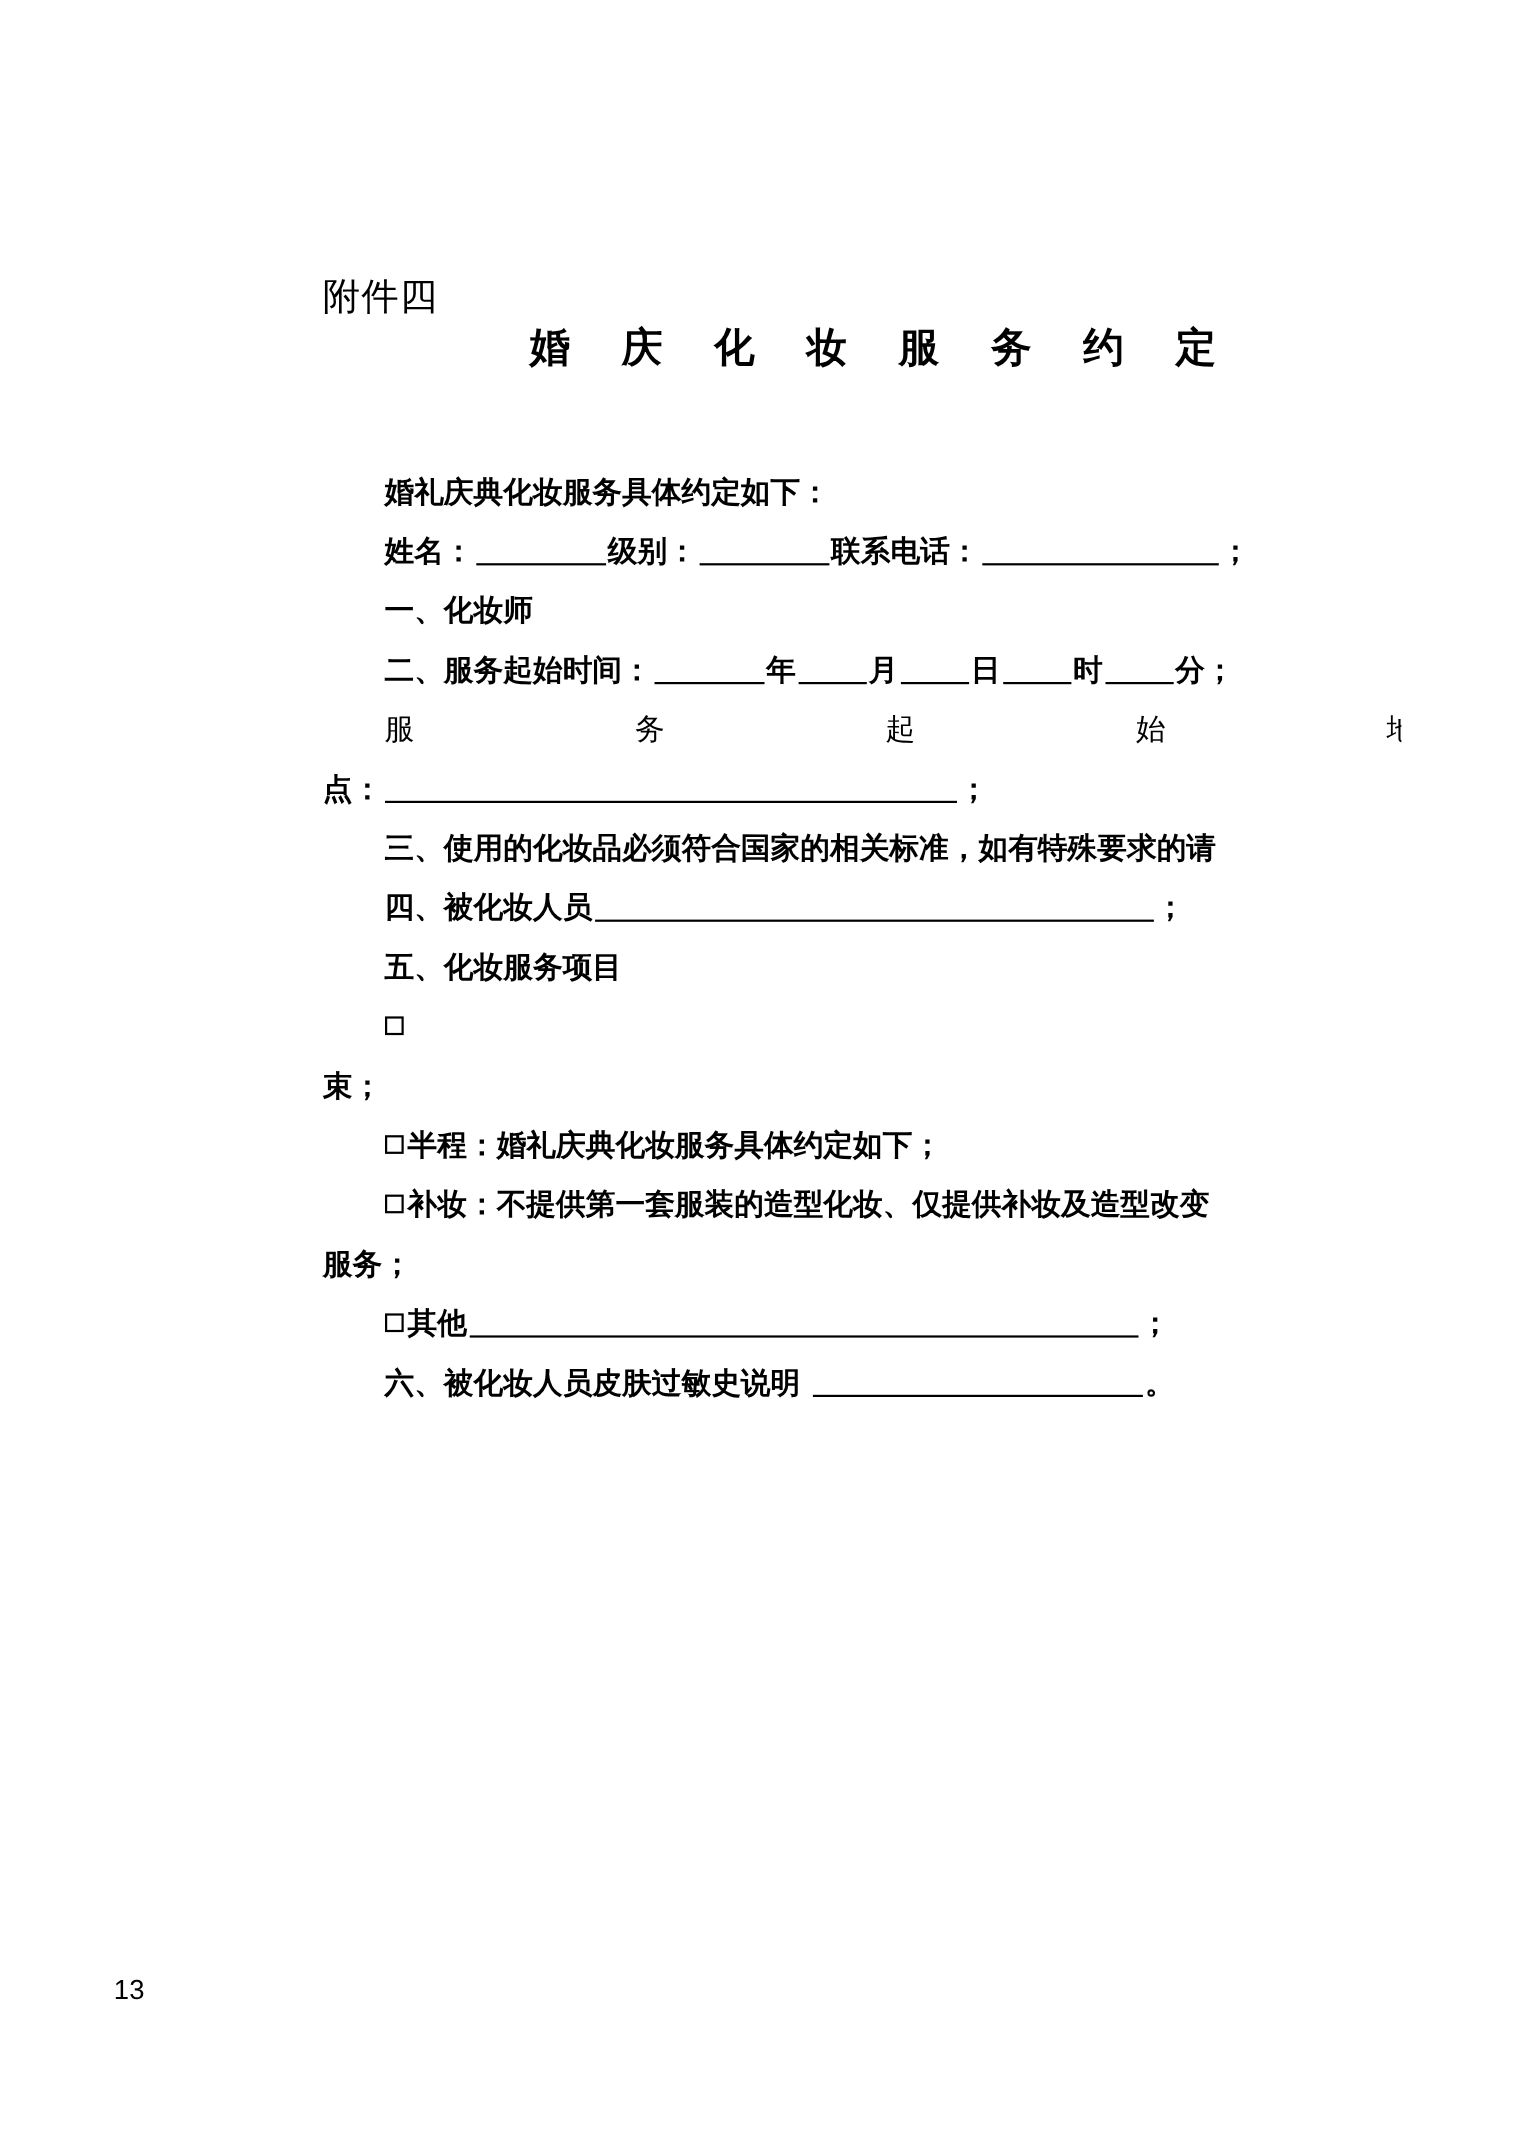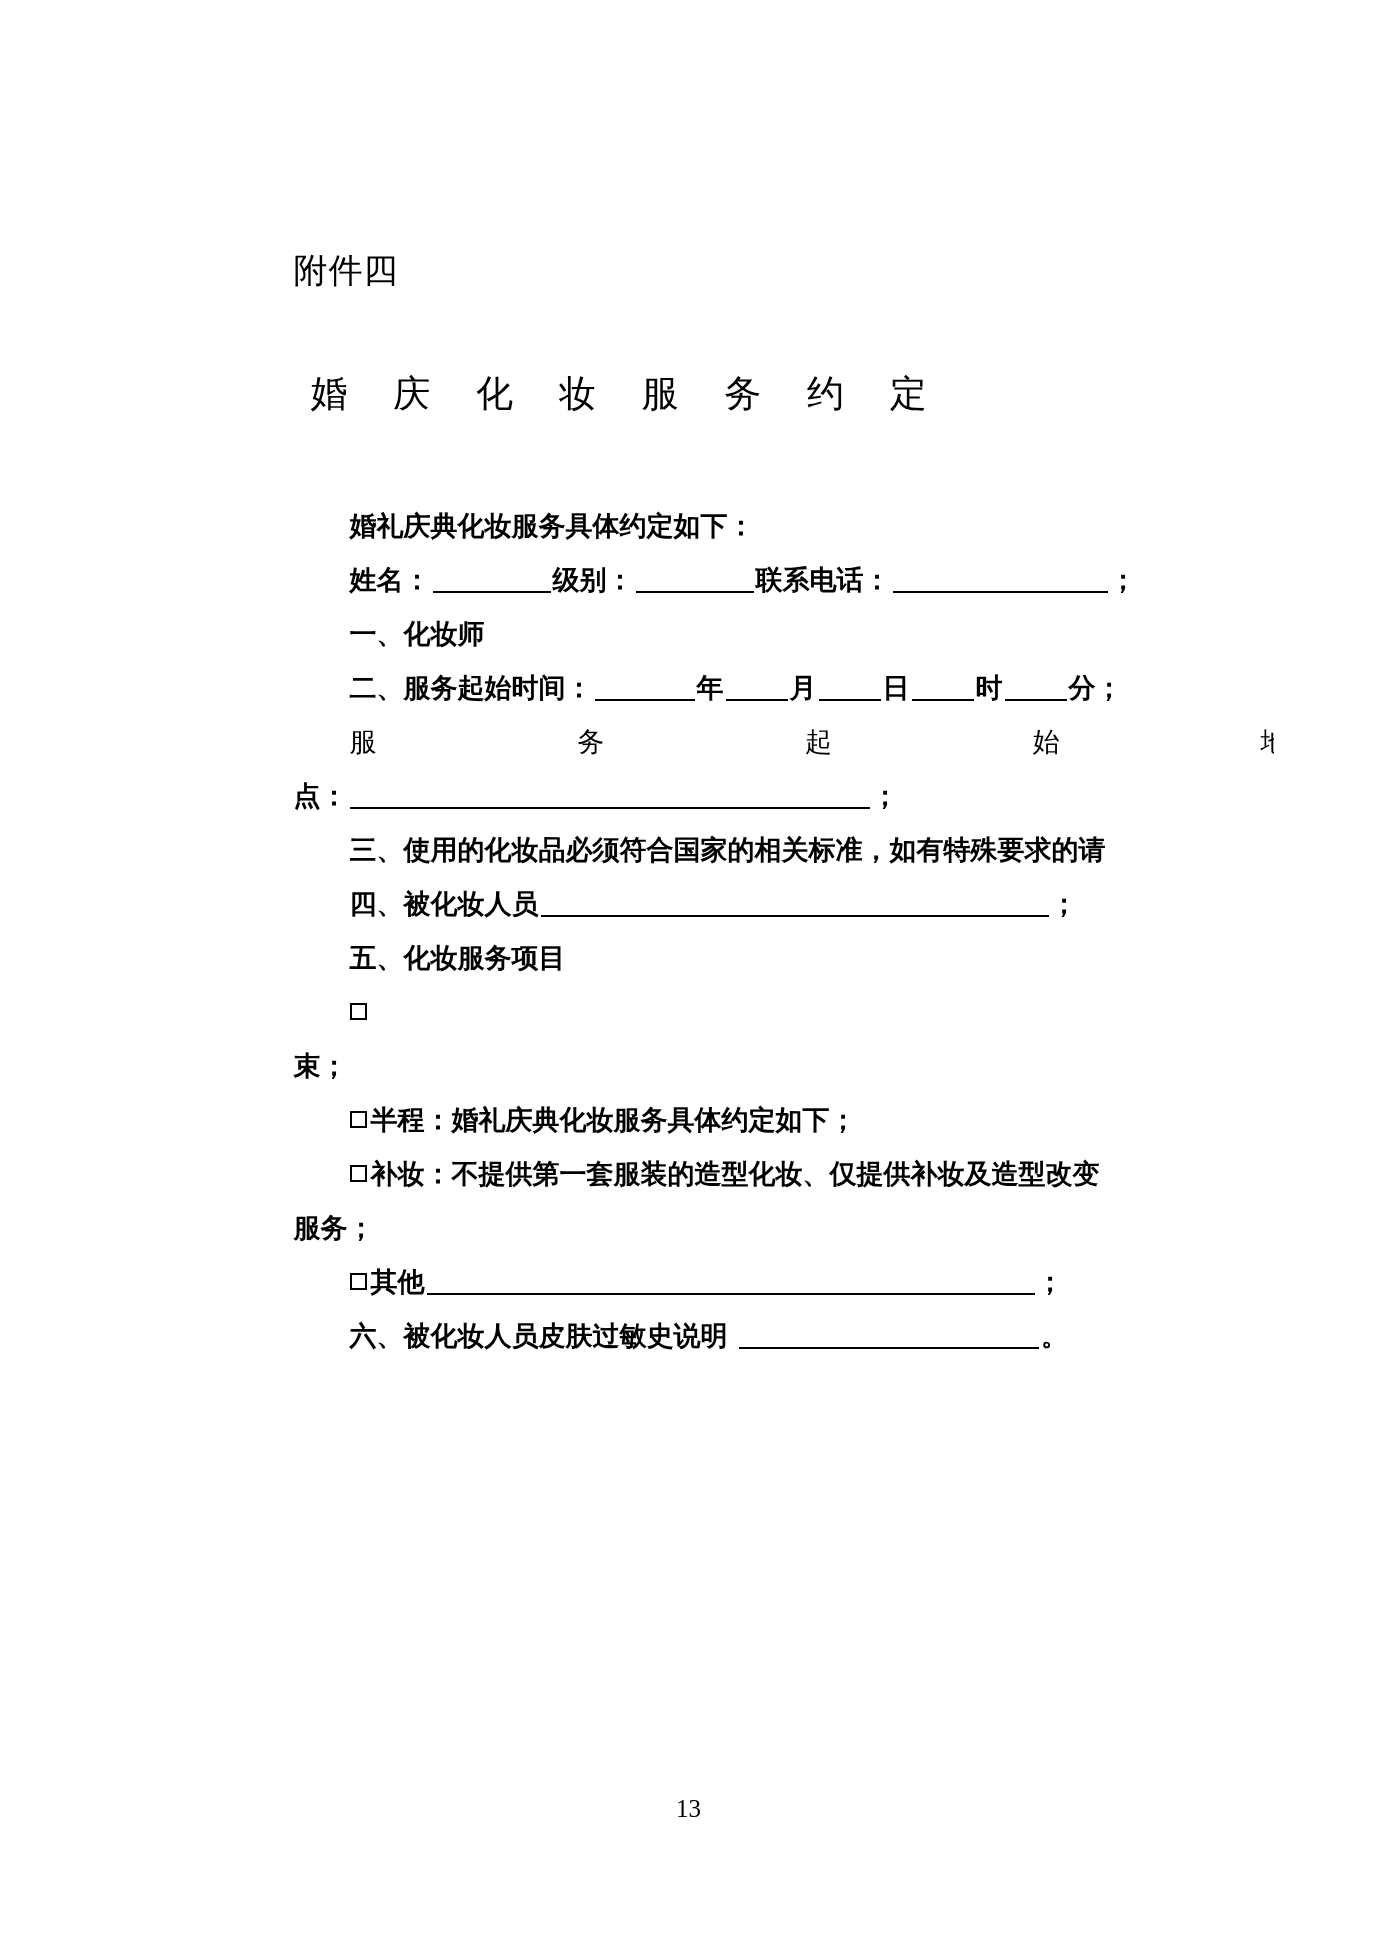--- a/index.html
+++ b/index.html
@@ -27,23 +27,23 @@
     top: 0;
     width: 1000px;
   }
   .attachment-label {
     margin-top: 250px;
     font-size: 34px;
     line-height: 1.2;
     letter-spacing: 1px;
   }
   .doc-title {
-    margin-top: 78px;
+    text-align: center;
     font-size: 37px;
-    font-weight: normal;
+    font-weight: bold;
     letter-spacing: 17px;
     padding-left: 17px;
   }
   .body-text {
     margin-top: 80px;
     font-size: 27px;
     line-height: 54px;
   }
   .para {
     text-indent: 56px;
@@ -87,23 +87,23 @@
     border: 2px solid #000;
     margin-right: 4px;
     vertical-align: 1px;
     box-sizing: border-box;
   }
   .page-number {
     position: absolute;
     left: 0;
     right: 0;
     top: 1795px;
-    text-align: center;
+    text-align: left;
     font-size: 25px;
-    font-family: Liberation Serif, serif;
+    font-family: Liberation Sans, sans-serif;
   }
 </style>
 </head>
 <body>
 
 <div class="page">
   <div class="content">
 
     <div class="attachment-label">附件四</div>
 

